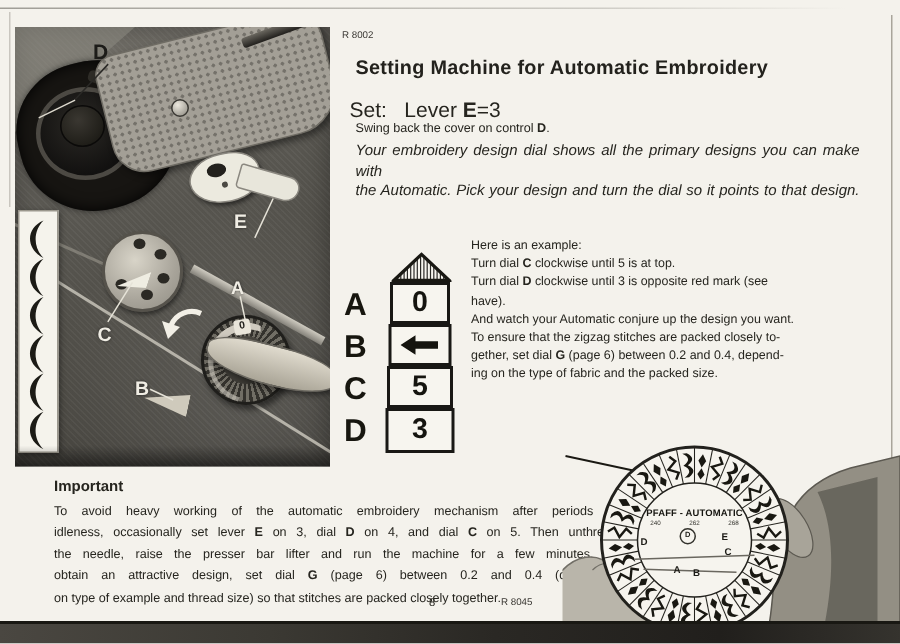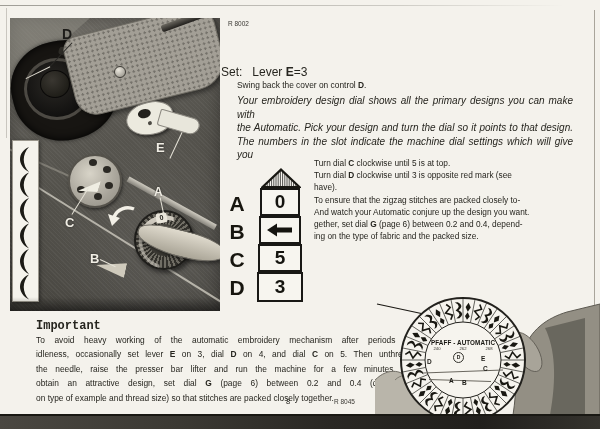--- a/index.html
+++ b/index.html
@@ -91,38 +91,38 @@
   .lead{position:absolute;height:1.3px;transform-origin:0 50%;}
 
   #strip{left:2px;top:122px;width:25px;height:160px;background:#f5f3ec;
     border:1px solid #9b978d;box-shadow:1px 1px 4px rgba(0,0,0,.45);}
   #photo-floor{left:0;top:279px;width:210px;height:14px;
     background:linear-gradient(rgba(0,0,0,.0),rgba(0,0,0,.4));}
 
   
   #ref-top{left:228px;top:20px;font-size:6.5px;color:#3a3833;}
   #title{left:237px;top:37px;font-size:13.2px;font-weight:bold;letter-spacing:.2px;color:#23221d;}
-  #set-line{left:221px;top:65px;font-size:12px;}
+  #set-line{left:233px;top:65px;font-size:14px;}
   #swing-line{left:237px;top:80px;font-size:8.4px;}
   #intro{left:237px;top:94px;width:336px;font-size:10px;font-style:italic;}
   #intro div{line-height:13.6px;}
   #example{left:314px;top:157px;width:258px;font-size:8.3px;}
   #example div{line-height:12.2px;}
   .jl{text-align:justify;text-align-last:justify;}
 
   
   #diagram{left:224px;top:168px;width:92px;height:142px;}
   .diag-letter{position:absolute;left:0;width:26px;font-size:21px;font-weight:bold;color:#17160f;text-align:center;}
   .diag-box{position:absolute;border:2.4px solid #191815;background:#f7f5ef;
     display:flex;align-items:center;justify-content:center;
     font-size:19px;font-weight:bold;color:#15140f;}
   #roof{position:absolute;left:37px;top:0;}
 
   
-  #important-h{left:36px;top:319px;font-size:12px;font-weight:bold;font-family:Liberation Mono, monospace;}
+  #important-h{left:36px;top:319px;font-size:10px;font-weight:bold;}
   #important{left:36px;top:333px;width:376px;font-size:8.4px;}
   #important div{line-height:14.4px;}
 
   
   #pg-num{left:286px;top:397px;font-size:7.5px;}
   #ref-bottom{left:334px;top:398px;font-size:6.5px;color:#3a3833;}
 
   
   #illustration{left:375px;top:288px;width:225px;height:127px;}
   #dial-center{left:411px;top:339px;width:104px;height:48px;z-index:6;font-size:6.3px;}
@@ -205,35 +205,36 @@
           <path d="M16 57 C 4 62, 4 76, 16 82 C 9 75, 9 64, 16 57 Z" fill="#1c1b16"></path>
           <path d="M16 82.5 C 4 87.5, 4 101.5, 16 107.5 C 9 100.5, 9 89.5, 16 82.5 Z" fill="#1c1b16"></path>
           <path d="M16 108 C 4 113, 4 127, 16 133 C 9 126, 9 115, 16 108 Z" fill="#1c1b16"></path>
           <path d="M16 133.5 C 4 138.5, 4 152.5, 16 158.5 C 9 151.5, 9 140.5, 16 133.5 Z" fill="#1c1b16"></path>
         </svg>
     </div>
     <div class="abs" id="photo-floor"></div>
   </div>
 
   <div class="abs" id="ref-top">R 8002</div>
+  <div class="abs" id="title">Setting Machine for Automatic Embroidery</div>
   <div class="abs line-txt" id="set-line">Set:   Lever <b>E</b>=3</div>
   <div class="abs line-txt" id="swing-line">Swing back the cover on control <b>D</b>.</div>
 
   <div class="abs" id="intro">
     <div class="jl">Your embroidery design dial shows all the primary designs you can make with</div>
     <div class="jl">the Automatic. Pick your design and turn the dial so it points to that design.</div>
-    <div class="jl">The numbers in the slot indicate the machine dial settings which will give you</div>
   </div>
 
   <div class="abs" id="example">
+    <div>Here is an example:</div>
     <div>Turn dial <b>C</b> clockwise until 5 is at top.</div>
     <div>Turn dial <b>D</b> clockwise until 3 is opposite red mark (see</div>
     <div>have).</div>
+    <div>And watch your Automatic conjure up the design you want.</div>
     <div>To ensure that the zigzag stitches are packed closely to-</div>
-    <div>And watch your Automatic conjure up the design you want.</div>
     <div>gether, set dial <b>G</b> (page 6) between 0.2 and 0.4, depend-</div>
     <div>ing on the type of fabric and the packed size.</div>
   </div>
 
   <div class="abs" id="diagram">
     <svg id="roof" width="40" height="20" viewBox="0 0 40 20">
       <defs>
           <clipPath id="roofclip">
             <polygon points="20,2 38,19 2,19"></polygon>
           </clipPath>

